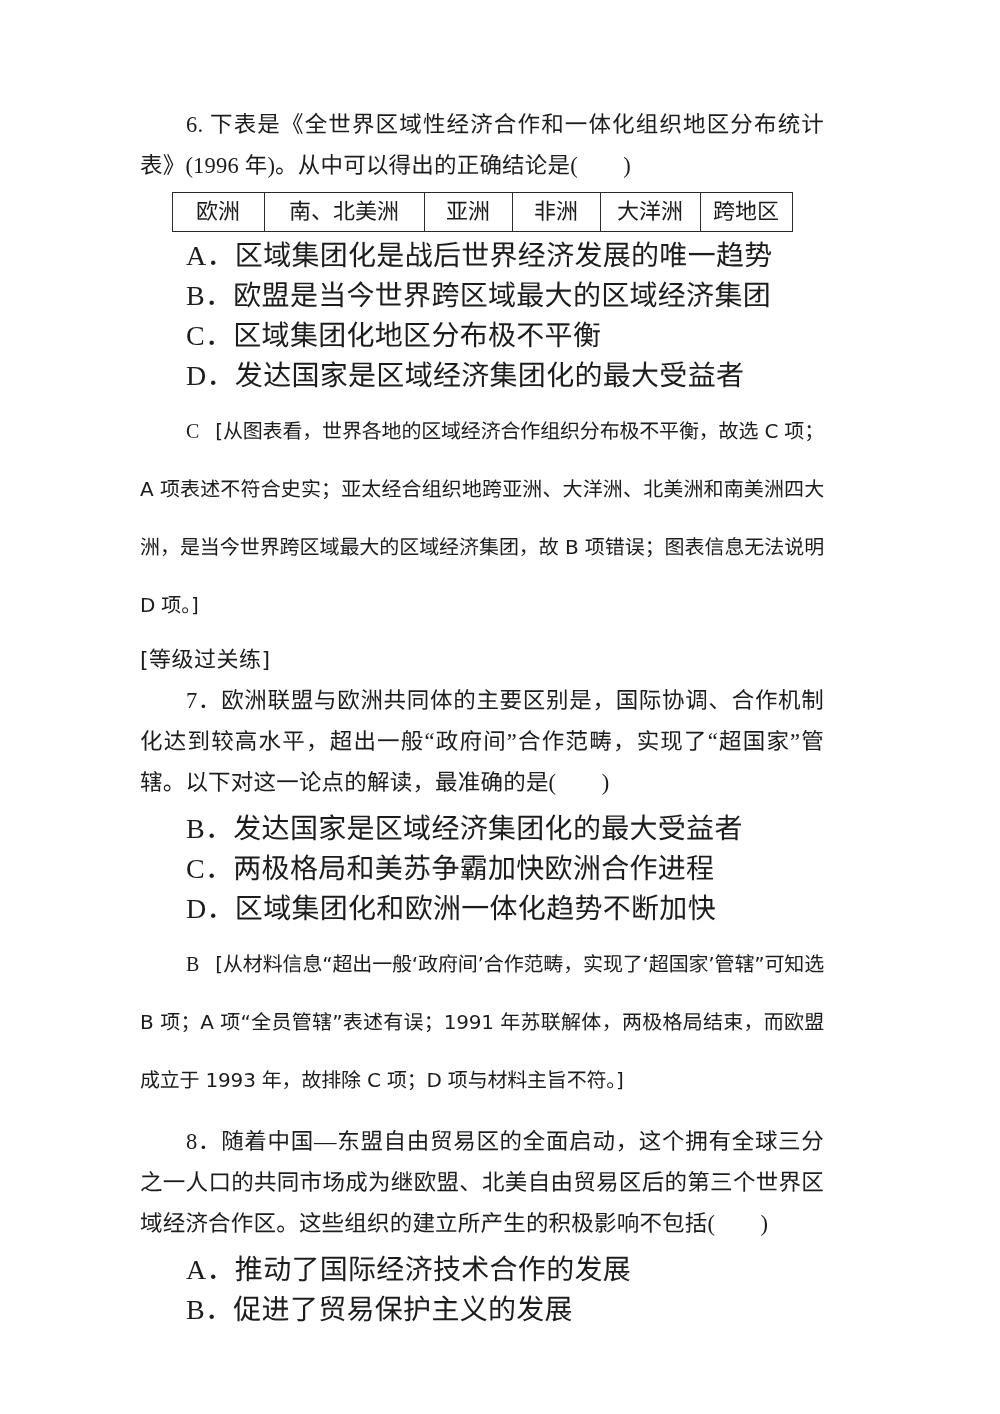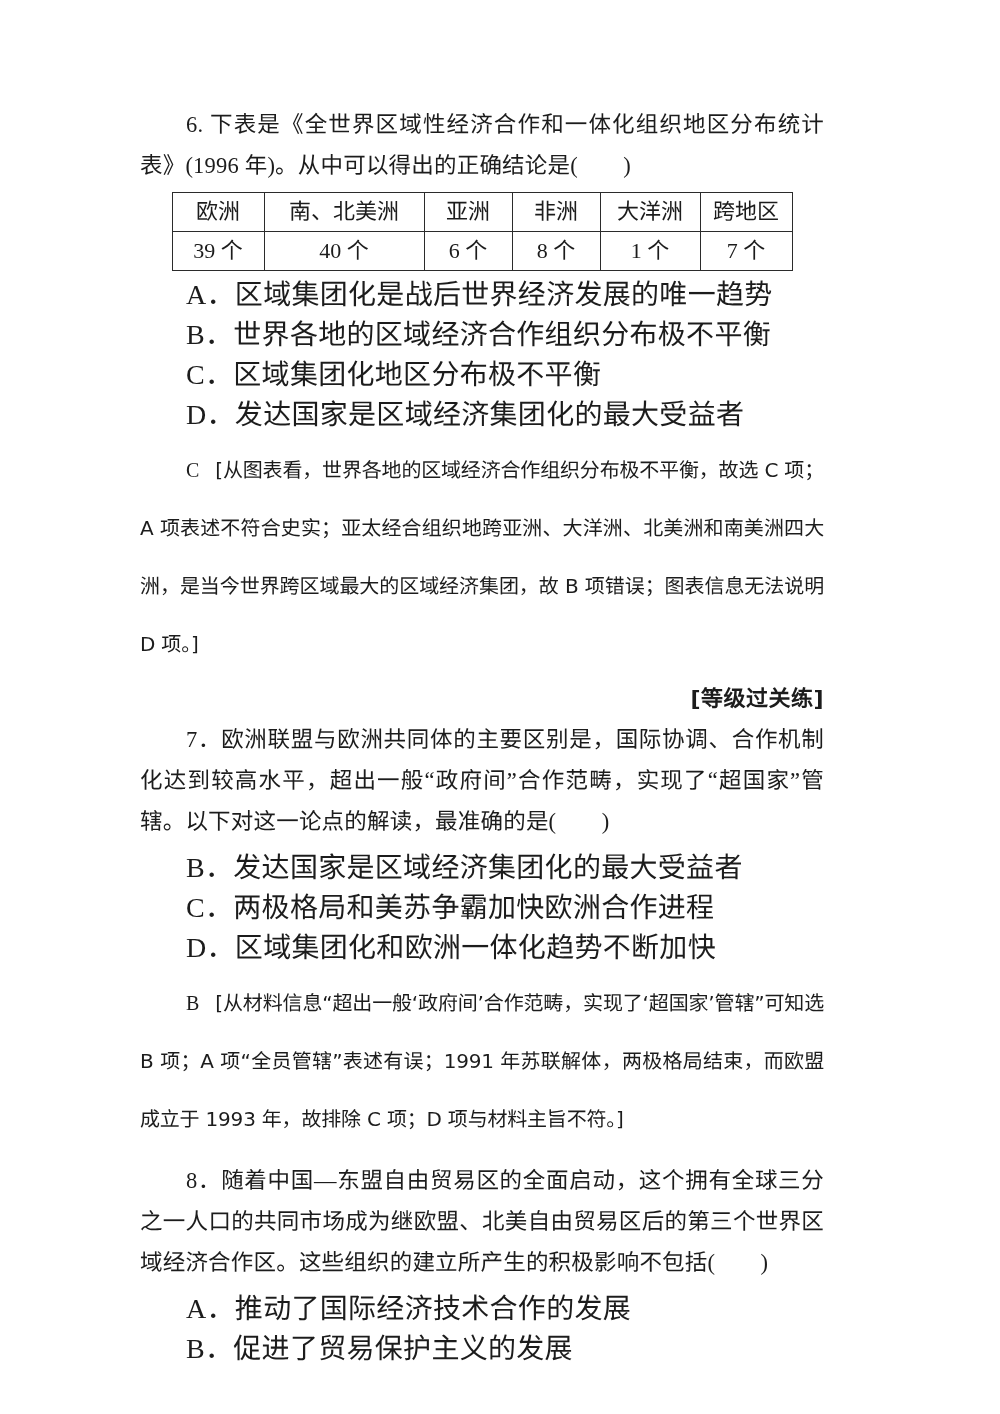--- a/index.html
+++ b/index.html
@@ -68,27 +68,26 @@
     word-break: break-all;
   }
   .answer-block .ans-letter {
     font-family: "Liberation Serif", serif;
     letter-spacing: 0;
     padding-right: 16px;
   }
 
   
   .section-label {
-    text-align: right;
+    text-align: left;
     font-size: 22px;
     line-height: 40px;
     font-family: "DejaVu Sans", "Liberation Sans", sans-serif;
     letter-spacing: 0.5px;
     margin: 0;
-    font-weight: bold;
   }
 
   
   .table-wrap {
     display: flex;
     justify-content: center;
     margin: 6px 0 4px 0;
   }
   table.stat-table {
     border-collapse: collapse;
@@ -134,35 +133,27 @@
         </colgroup>
         <tbody>
           <tr>
             <td>欧洲</td>
             <td>南、北美洲</td>
             <td>亚洲</td>
             <td>非洲</td>
             <td>大洋洲</td>
             <td>跨地区</td>
           </tr>
-          <tr>
-            <td>39 个</td>
-            <td>40 个</td>
-            <td>6 个</td>
-            <td>8 个</td>
-            <td>1 个</td>
-            <td>7 个</td>
-          </tr>
         </tbody>
       </table>
     </div>
 
     <ul class="opt-list">
       <li class="opt"><span class="opt-letter">A．</span><span>区域集团化是战后世界经济发展的唯一趋势</span></li>
-      <li class="opt"><span class="opt-letter">B．</span><span>世界各地的区域经济合作组织分布极不平衡</span></li>
+      <li class="opt"><span class="opt-letter">B．</span><span>欧盟是当今世界跨区域最大的区域经济集团</span></li>
       <li class="opt"><span class="opt-letter">C．</span><span>区域集团化地区分布极不平衡</span></li>
       <li class="opt"><span class="opt-letter">D．</span><span>发达国家是区域经济集团化的最大受益者</span></li>
     </ul>
 
     <div class="spacer-sm"></div>
 
     <p class="answer-block"><span class="ans-letter">C</span><span>[从图表看，世界各地的区域经济合作组织分布极不平衡，故选 C 项；A 项表述不符合史实；亚太经合组织地跨亚洲、大洋洲、北美洲和南美洲四大洲，是当今世界跨区域最大的区域经济集团，故 B 项错误；图表信息无法说明 D 项。]</span></p>
   </div>
 
   <div class="spacer-sm"></div>

